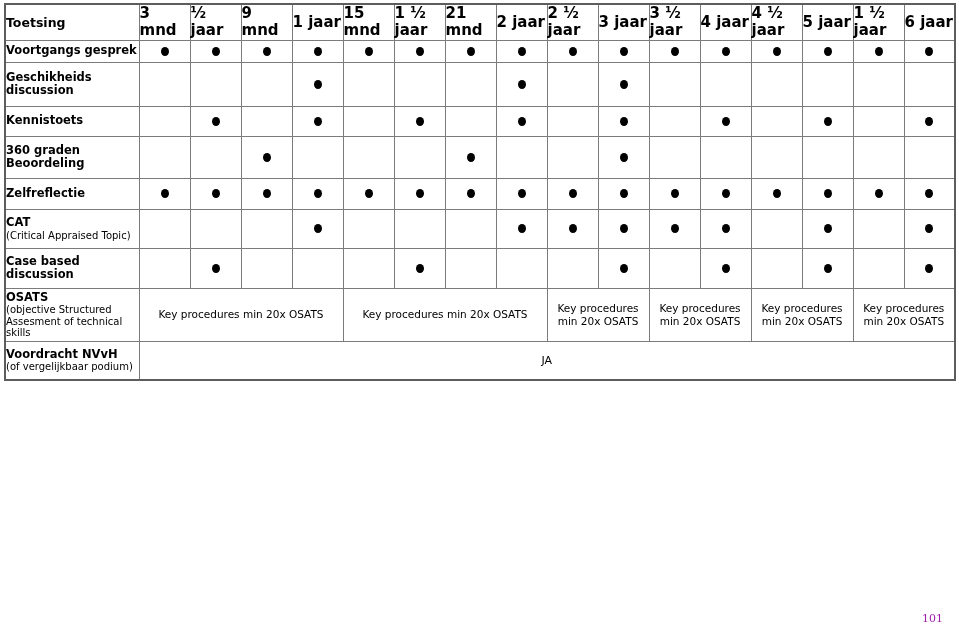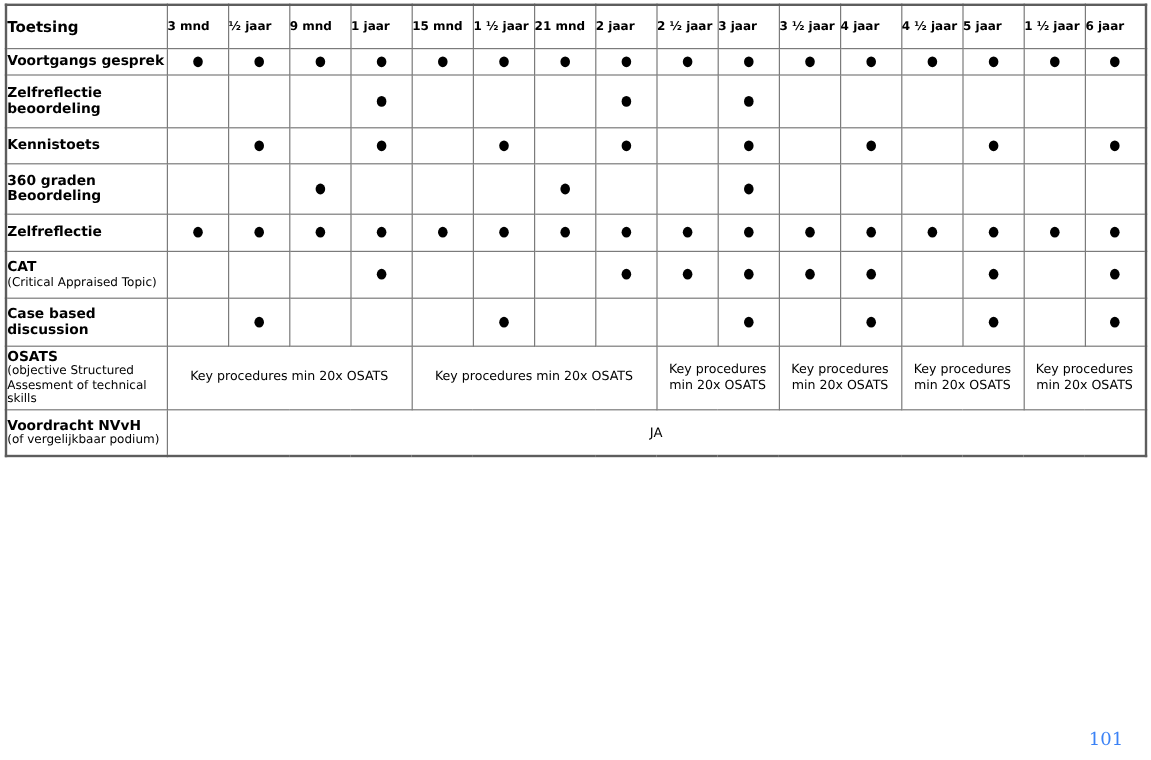--- a/index.html
+++ b/index.html
@@ -72,21 +72,21 @@
     font-size: 10px;
   }
   .lbl sup {
     font-size: 7.5px;
     vertical-align: super;
   }
 
   
   .hdr {
     font-weight: bold;
-    font-size: 10px;
+    font-size: 15px;
     text-align: left;
     padding: 3px 3px 3px 5px;
     line-height: 1.15;
     vertical-align: top;
     height: 36px;
   }
   .hdr-title {
     font-weight: bold;
     font-size: 12.5px;
     text-align: left;
@@ -133,25 +133,25 @@
   tr.r-case   { height: 40px; }
   tr.r-kpb    { height: 42px; }
   tr.r-osats  { height: 53px; }
   tr.r-okv    { height: 40px; }
   tr.r-curs   { height: 42px; }
   tr.r-voor   { height: 39px; }
   tr.r-auteur { height: 56px; }
 
   .pageno {
     position: absolute;
-    right: 23px;
+    right: 16px;
     bottom: 8px;
     font-family: "DejaVu Serif", "Liberation Serif", serif;
-    font-size: 15px;
-    color: #3b82f6;
+    font-size: 11px;
+    color: #a21caf;
   }
 </style>
 </head>
 <body>
 
 <div id="sheet">
   <table class="schema">
     <colgroup>
       <col style="width:134px">
       <col span="16" style="width:51px">
@@ -227,21 +227,21 @@
         <td class="dc">
             <span class="dot-wrap"><i class="dot"></i></span>
           </td>
         <td class="dc">
             <span class="dot-wrap"><i class="dot"></i></span>
           </td>
       </tr>
 
       <tr class="r-gesch">
         <td class="lbl">
-          <span class="b">Zelfreflectie beoordeling</span>
+          <span class="b">Geschikheids discussion</span>
         </td>
         <td class="dc"></td>
         <td class="dc"></td>
         <td class="dc"></td>
         <td class="dc">
             <span class="dot-wrap"><i class="dot"></i></span>
           </td>
         <td class="dc"></td>
         <td class="dc"></td>
         <td class="dc"></td>

